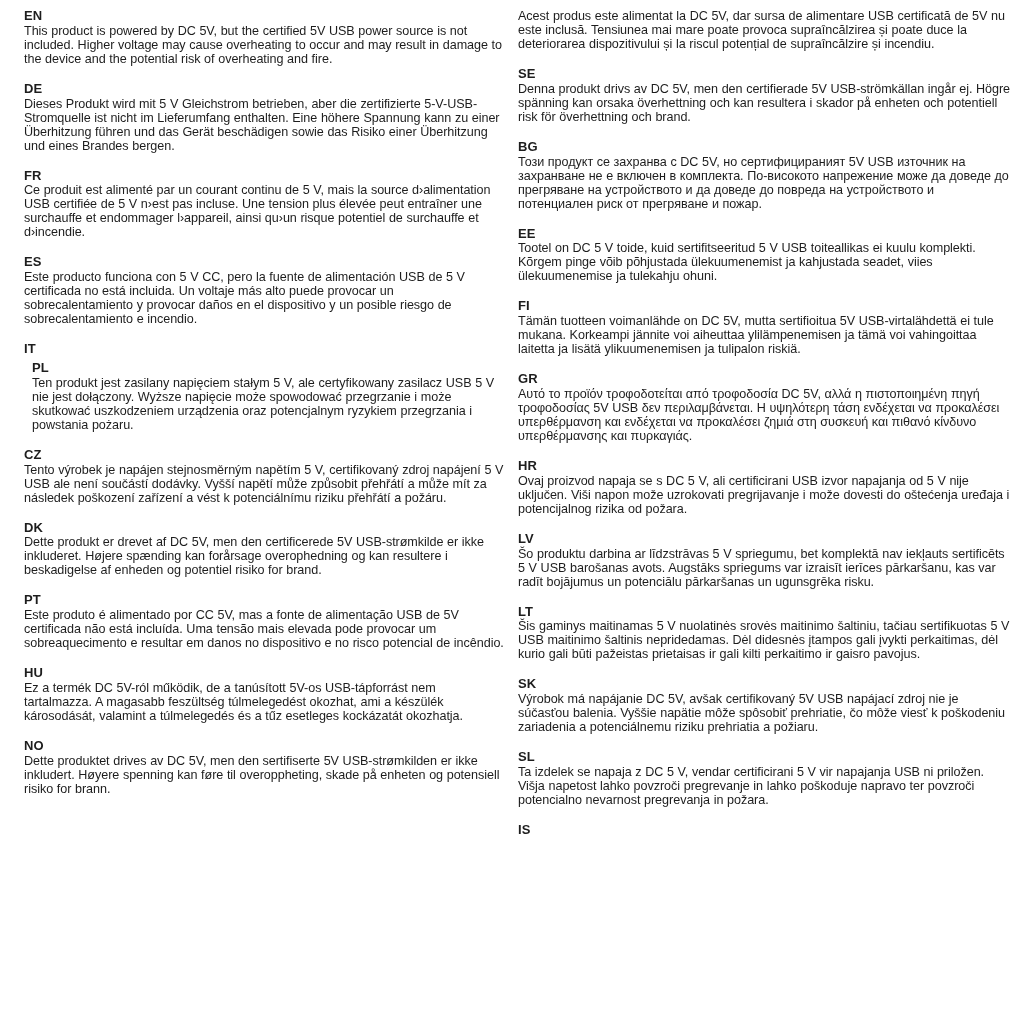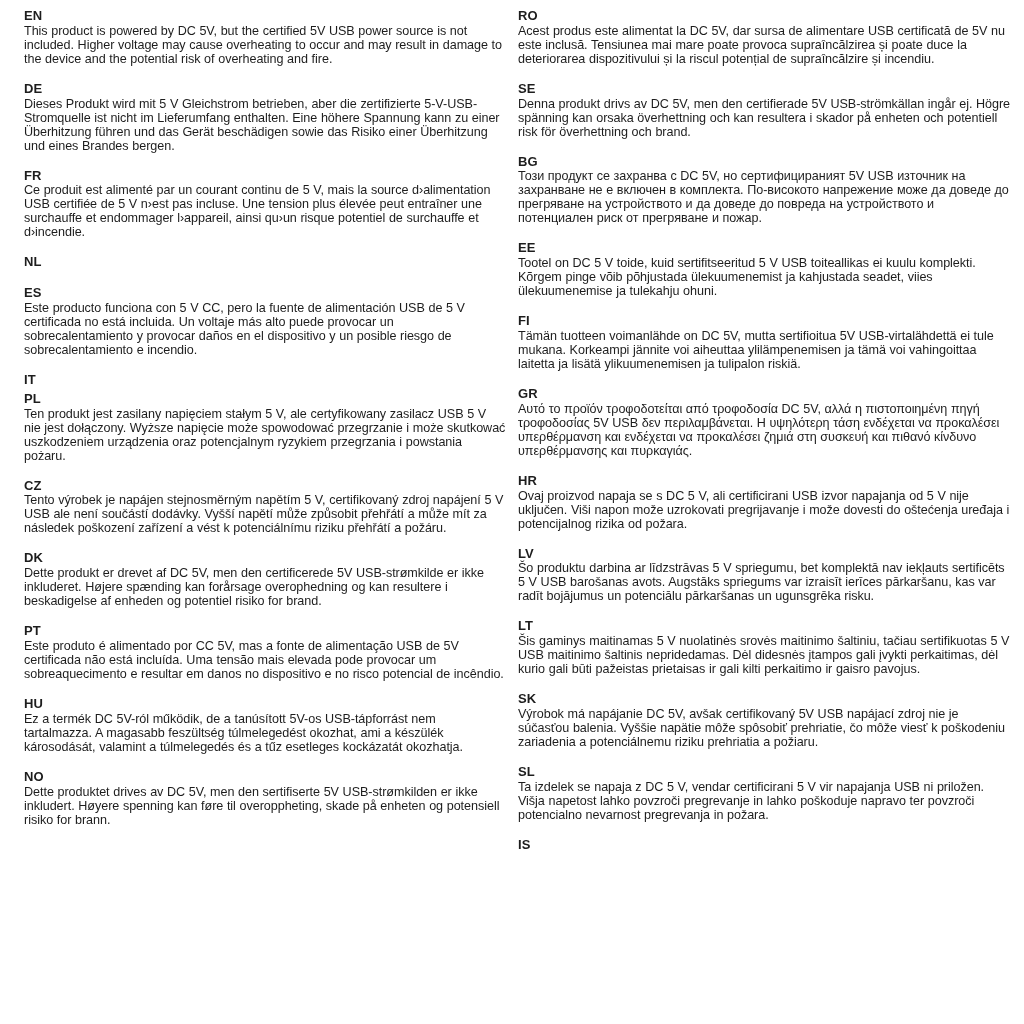--- a/index.html
+++ b/index.html
@@ -23,20 +23,21 @@
   .col {
     box-sizing: border-box;
   }
   .col-left  { width: 482px; }
   .col-right { width: 494px; }
   .section {
     margin-bottom: 16px;
   }
   .section.tight {
     margin-top: -12px;
+    margin-left: 8px;
   }
   .lang-code {
     font-size: 13px;
     line-height: 14.8px;
     font-weight: 600;
     letter-spacing: 0.1px;
   }
   .lang-text {
     font-size: 12.6px;
     line-height: 14px;
@@ -60,21 +61,20 @@
       <div class="lang-code">DE</div>
       <div class="lang-text">Dieses Produkt wird mit 5 V Gleichstrom betrieben, aber die zertifizierte 5-V-USB-Stromquelle ist nicht im Lieferumfang enthalten. Eine höhere Spannung kann zu einer Überhitzung führen und das Gerät beschädigen sowie das Risiko einer Überhitzung und eines Brandes bergen.</div>
     </div>
 
     <div class="section">
       <div class="lang-code">FR</div>
       <div class="lang-text">Ce produit est alimenté par un courant continu de 5 V, mais la source d›alimentation USB certifiée de 5 V n›est pas incluse. Une tension plus élevée peut entraîner une surchauffe et endommager l›appareil, ainsi qu›un risque potentiel de surchauffe et d›incendie.</div>
     </div>
 
     <div class="section">
-      <div class="lang-code">NL</div>
     </div>
 
     <div class="section">
       <div class="lang-code">ES</div>
       <div class="lang-text">Este producto funciona con 5 V CC, pero la fuente de alimentación USB de 5 V certificada no está incluida. Un voltaje más alto puede provocar un sobrecalentamiento y provocar daños en el dispositivo y un posible riesgo de sobrecalentamiento e incendio.</div>
     </div>
 
     <div class="section">
       <div class="lang-code">IT</div>
     </div>
@@ -107,21 +107,20 @@
     <div class="section">
       <div class="lang-code">NO</div>
       <div class="lang-text">Dette produktet drives av DC 5V, men den sertifiserte 5V USB-strømkilden er ikke inkludert. Høyere spenning kan føre til overoppheting, skade på enheten og potensiell risiko for brann.</div>
     </div>
 
   </div>
 
   <div class="col col-right">
 
     <div class="section">
-      <div class="lang-code">RO</div>
       <div class="lang-text">Acest produs este alimentat la DC 5V, dar sursa de alimentare USB certificată de 5V nu este inclusă. Tensiunea mai mare poate provoca supraîncălzirea și poate duce la deteriorarea dispozitivului și la riscul potențial de supraîncălzire și incendiu.</div>
     </div>
 
     <div class="section">
       <div class="lang-code">SE</div>
       <div class="lang-text">Denna produkt drivs av DC 5V, men den certifierade 5V USB-strömkällan ingår ej. Högre spänning kan orsaka överhettning och kan resultera i skador på enheten och potentiell risk för överhettning och brand.</div>
     </div>
 
     <div class="section">
       <div class="lang-code">BG</div>

